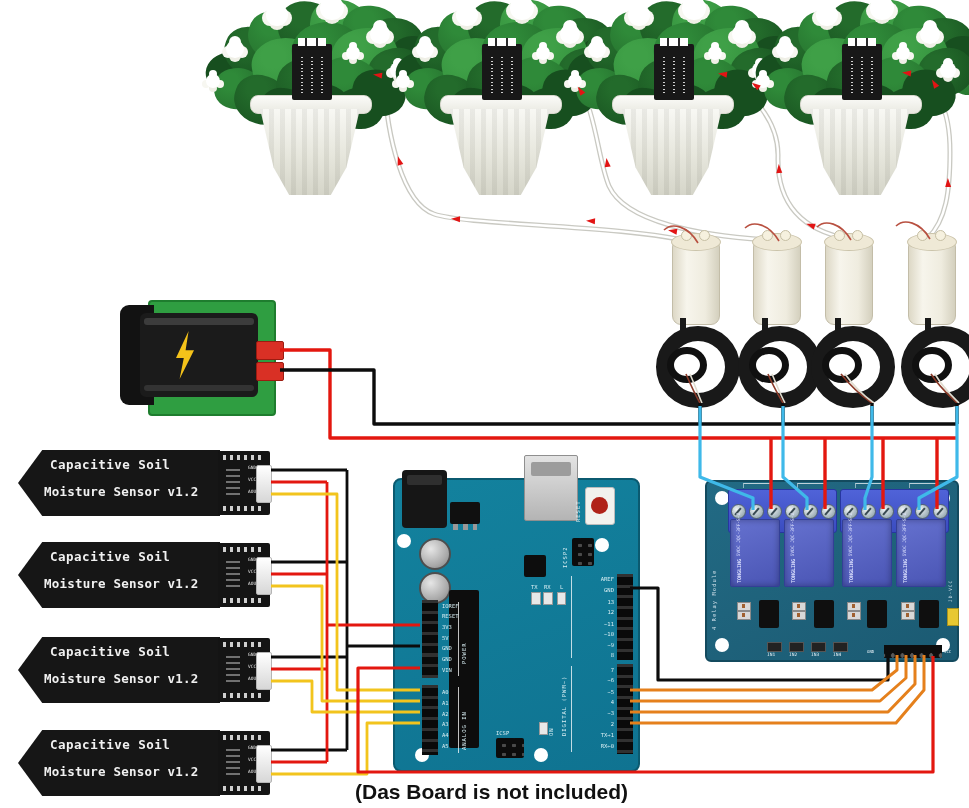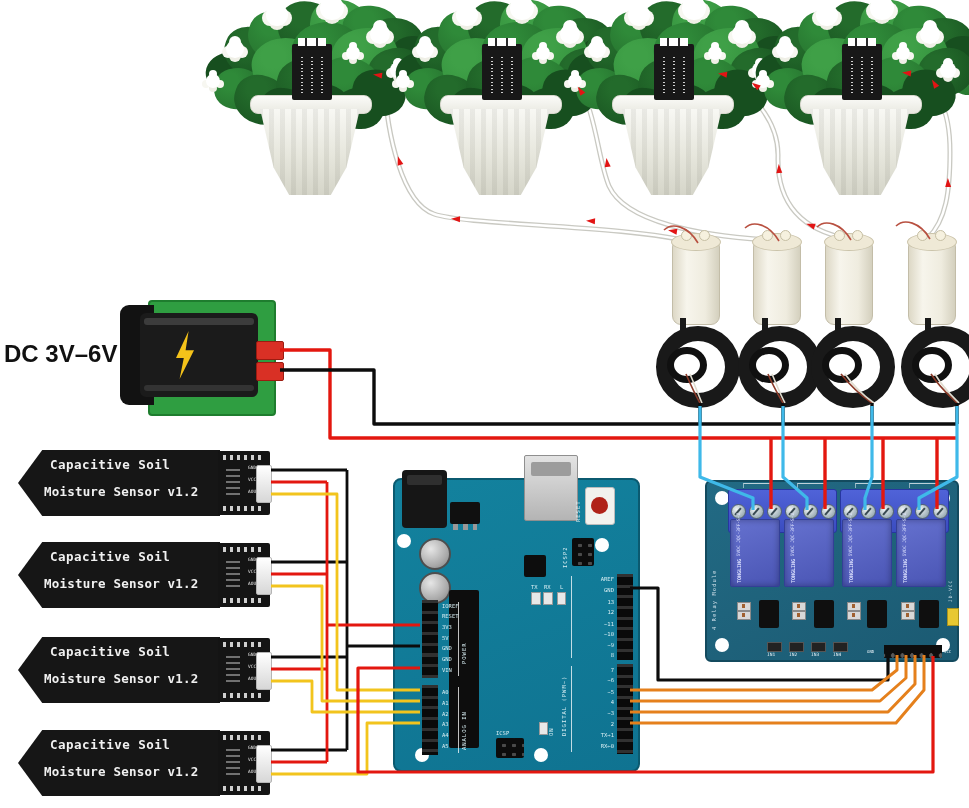--- a/index.html
+++ b/index.html
@@ -322,21 +322,21 @@
     <div class="trace" style="left:30px;top:70px;width:3px;height:20px"></div>
     <div class="trace" style="left:30px;top:88px;width:62px;height:3px"></div>
     <div class="tri" style="left:52px;top:80px"></div>
   </div>
   <div class="adapter-cap"></div>
   <div class="adapter"></div>
   <div class="bolt"></div>
   <div class="conn" style="left:256px;top:341px"></div>
   <div class="conn" style="left:256px;top:362px"></div>
 
-  <div class="note" style="left:4px;top:340px;font-size:24px">DC 3V–6V</div>
+  <div class="note" style="left:355px;top:780px">(Das Board is not included)</div>
 
   <div class="sensor" style="top:448px">
     <div class="blade">
       <span class="l1">Capacitive Soil</span>
       <span class="l2">Moisture Sensor v1.2</span>
     </div>
     <div class="sconn">
       <div class="sdetail"></div>
       <span class="spin" style="top:14px">GND</span>
       <span class="spin" style="top:26px">VCC</span>

